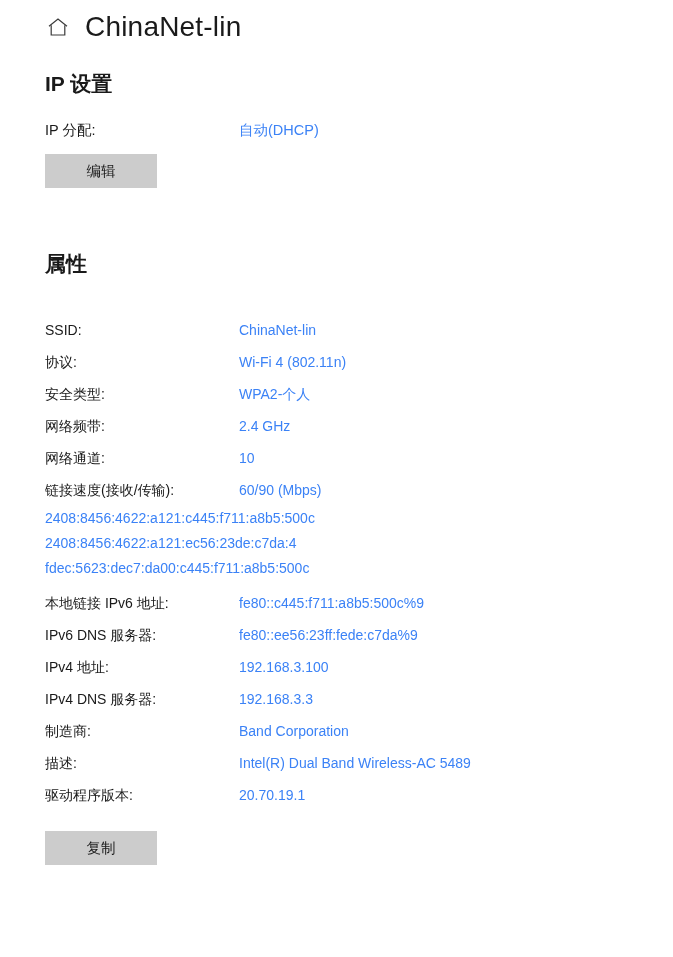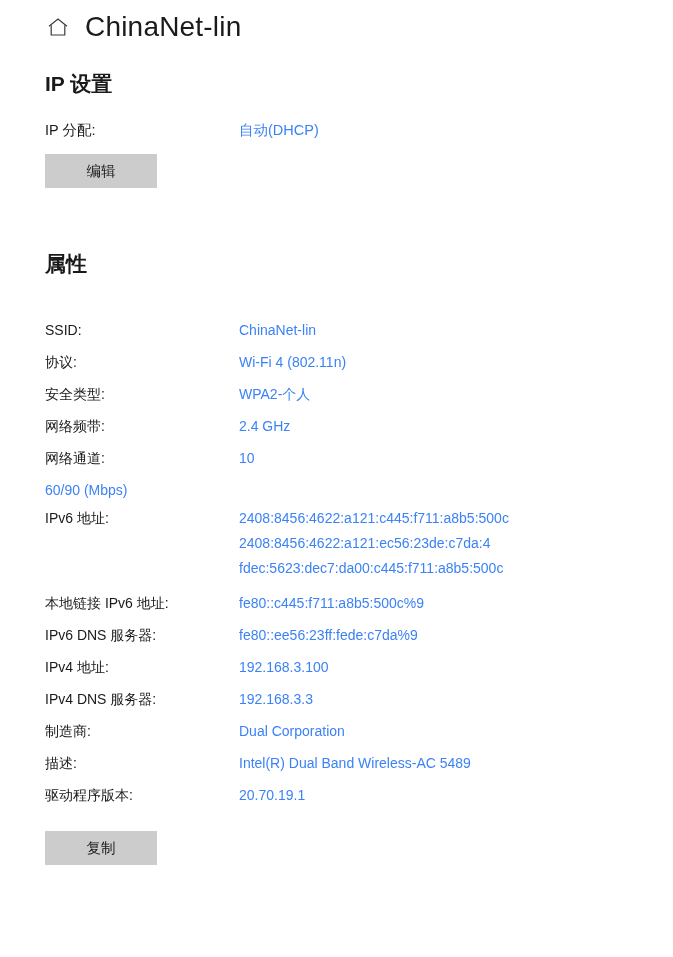--- a/index.html
+++ b/index.html
@@ -154,24 +154,24 @@
     </div>
     <div class="row">
       <span class="label">网络频带:</span>
       <span class="value">2.4 GHz</span>
     </div>
     <div class="row">
       <span class="label">网络通道:</span>
       <span class="value">10</span>
     </div>
     <div class="row">
+      <span class="label">链接速度(接收/传输):</span>
       <span class="value">60/90 (Mbps)</span>
     </div>
     <div class="row multiline">
-      <span class="label">IPv6 地址:</span>
       <span class="value">2408:8456:4622:a121:c445:f711:a8b5:500c
 2408:8456:4622:a121:ec56:23de:c7da:4
 fdec:5623:dec7:da00:c445:f711:a8b5:500c</span>
     </div>
     <div class="spacer-small"></div>
     <div class="row">
       <span class="label">本地链接 IPv6 地址:</span>
       <span class="value">fe80::c445:f711:a8b5:500c%9</span>
     </div>
     <div class="row">
@@ -181,21 +181,21 @@
     <div class="row">
       <span class="label">IPv4 地址:</span>
       <span class="value">192.168.3.100</span>
     </div>
     <div class="row">
       <span class="label">IPv4 DNS 服务器:</span>
       <span class="value">192.168.3.3</span>
     </div>
     <div class="row">
       <span class="label">制造商:</span>
-      <span class="value">Dual Corporation</span>
+      <span class="value">Band Corporation</span>
     </div>
     <div class="row">
       <span class="label">描述:</span>
       <span class="value">Intel(R) Dual Band Wireless-AC 5489</span>
     </div>
     <div class="row">
       <span class="label">驱动程序版本:</span>
       <span class="value">20.70.19.1</span>
     </div>
   </div>

